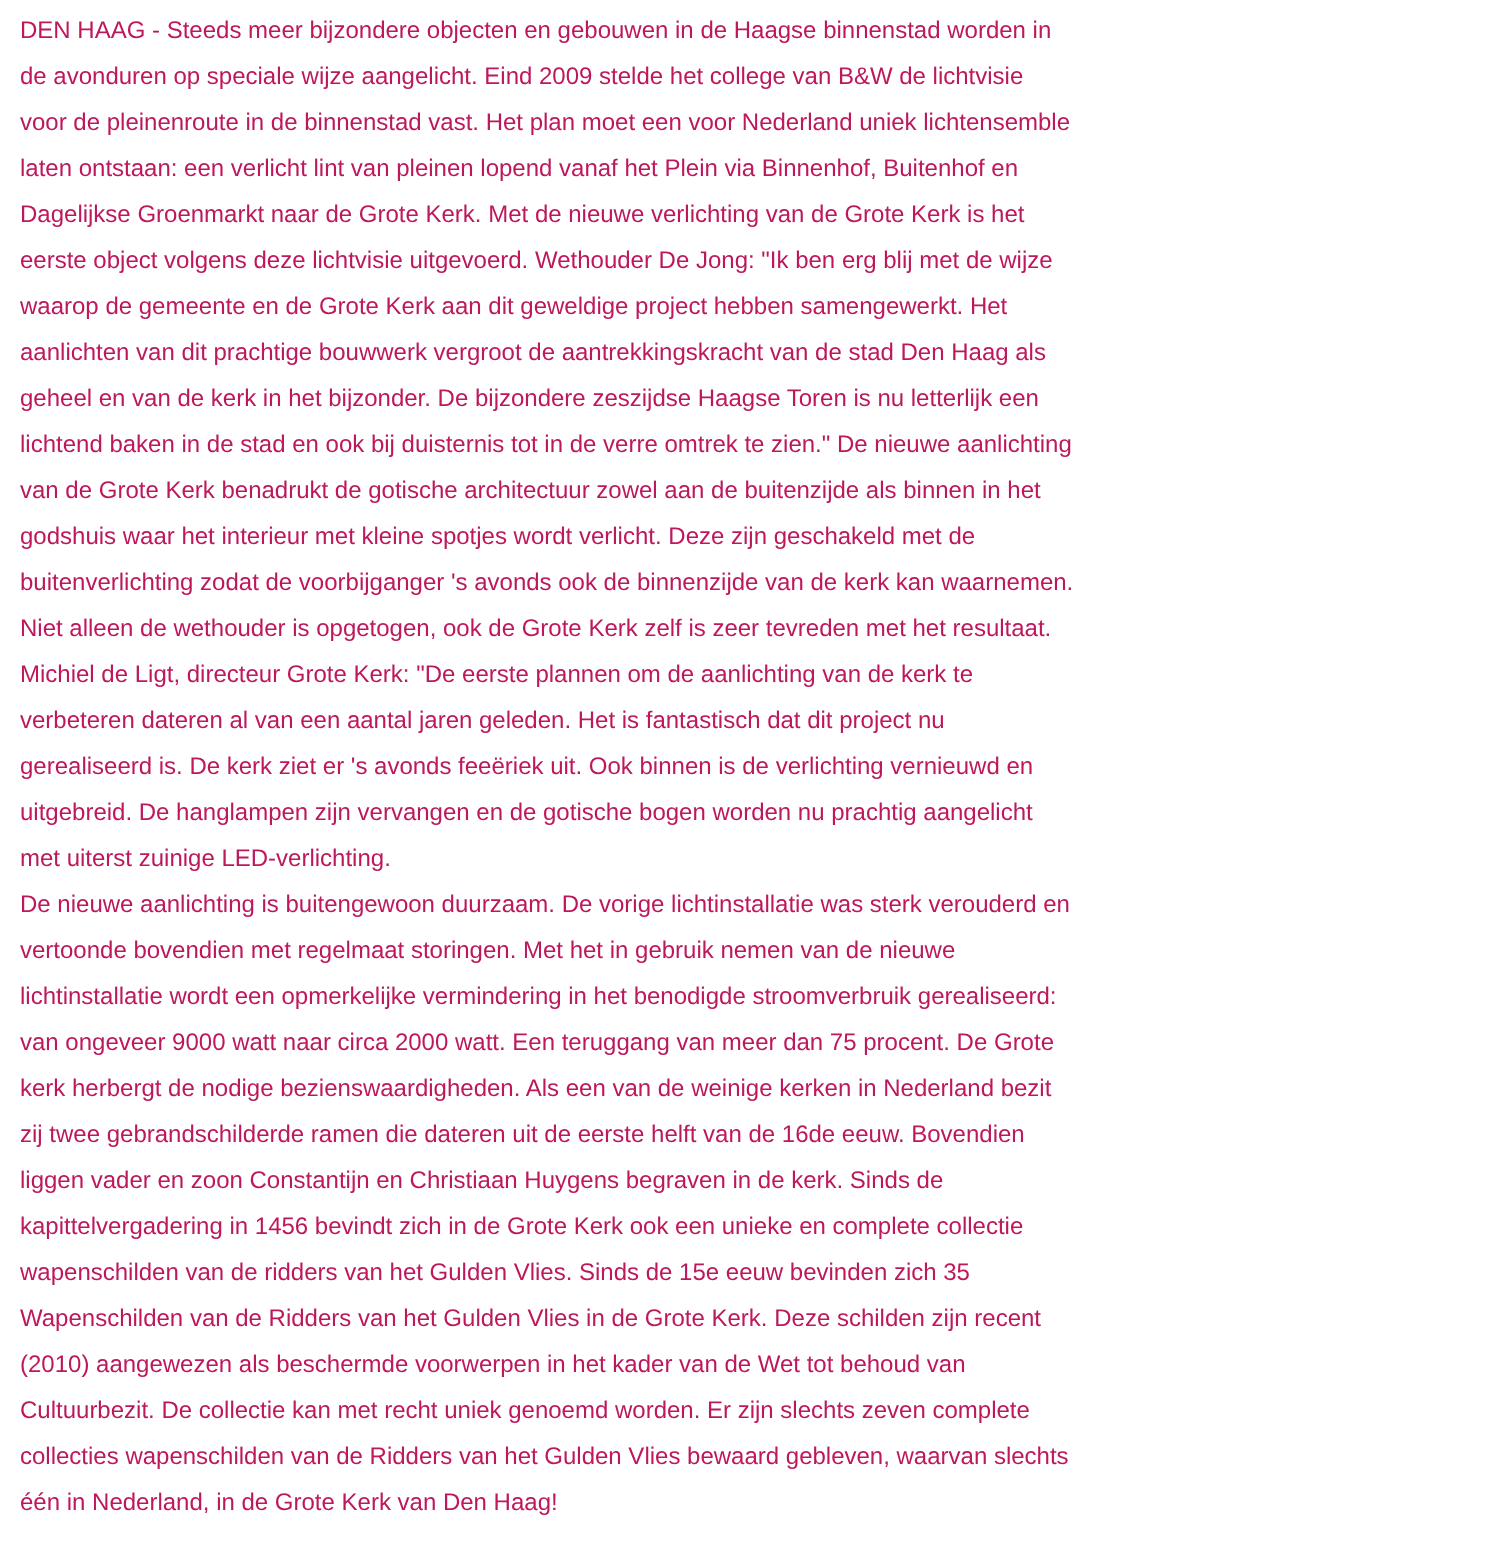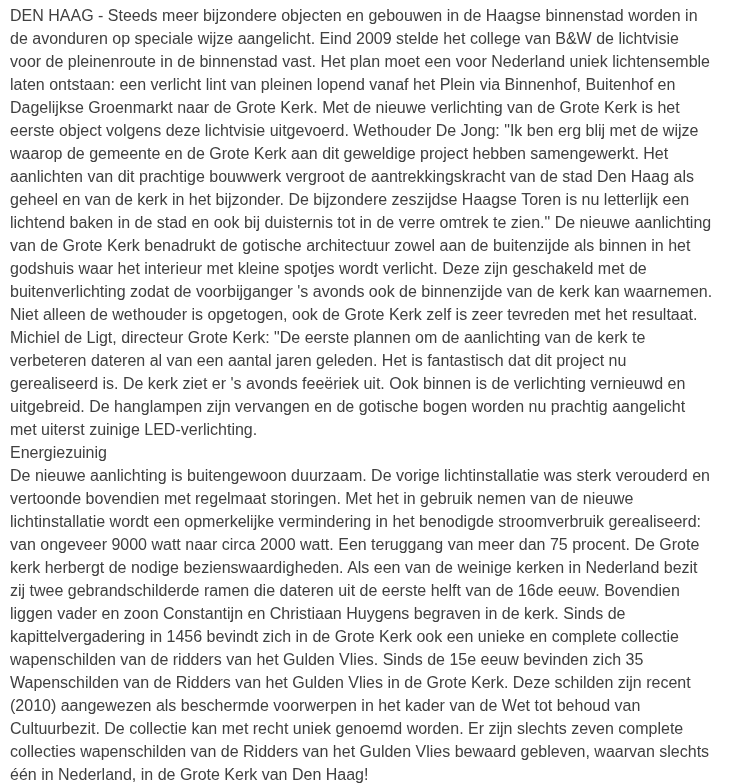--- a/index.html
+++ b/index.html
@@ -7,23 +7,23 @@
     padding: 0;
     background: #ffffff;
   }
   .doc {
     width: 752px;
     height: 783px;
     box-sizing: border-box;
     padding: 4px 4px 0 10px;
     overflow: hidden;
     font-family: "Liberation Sans", "DejaVu Sans", sans-serif;
-    font-size: 16px;
+    font-size: 12px;
     line-height: 23px;
-    color: #404040;
+    color: #be185d;
     background: #ffffff;
   }
   .block {
     white-space: pre; 
     margin: 0;
   }
 </style>
 </head>
 <body>
 
@@ -40,21 +40,20 @@
 lichtend baken in de stad en ook bij duisternis tot in de verre omtrek te zien." De nieuwe aanlichting
 van de Grote Kerk benadrukt de gotische architectuur zowel aan de buitenzijde als binnen in het
 godshuis waar het interieur met kleine spotjes wordt verlicht. Deze zijn geschakeld met de
 buitenverlichting zodat de voorbijganger 's avonds ook de binnenzijde van de kerk kan waarnemen.
 Niet alleen de wethouder is opgetogen, ook de Grote Kerk zelf is zeer tevreden met het resultaat.
 Michiel de Ligt, directeur Grote Kerk: "De eerste plannen om de aanlichting van de kerk te
 verbeteren dateren al van een aantal jaren geleden. Het is fantastisch dat dit project nu
 gerealiseerd is. De kerk ziet er 's avonds feeëriek uit. Ook binnen is de verlichting vernieuwd en
 uitgebreid. De hanglampen zijn vervangen en de gotische bogen worden nu prachtig aangelicht
 met uiterst zuinige LED-verlichting.</div>
-  <div class="block">Energiezuinig</div>
   <div class="block">De nieuwe aanlichting is buitengewoon duurzaam. De vorige lichtinstallatie was sterk verouderd en
 vertoonde bovendien met regelmaat storingen. Met het in gebruik nemen van de nieuwe
 lichtinstallatie wordt een opmerkelijke vermindering in het benodigde stroomverbruik gerealiseerd:
 van ongeveer 9000 watt naar circa 2000 watt. Een teruggang van meer dan 75 procent. De Grote
 kerk herbergt de nodige bezienswaardigheden. Als een van de weinige kerken in Nederland bezit
 zij twee gebrandschilderde ramen die dateren uit de eerste helft van de 16de eeuw. Bovendien
 liggen vader en zoon Constantijn en Christiaan Huygens begraven in de kerk. Sinds de
 kapittelvergadering in 1456 bevindt zich in de Grote Kerk ook een unieke en complete collectie
 wapenschilden van de ridders van het Gulden Vlies. Sinds de 15e eeuw bevinden zich 35
 Wapenschilden van de Ridders van het Gulden Vlies in de Grote Kerk. Deze schilden zijn recent

